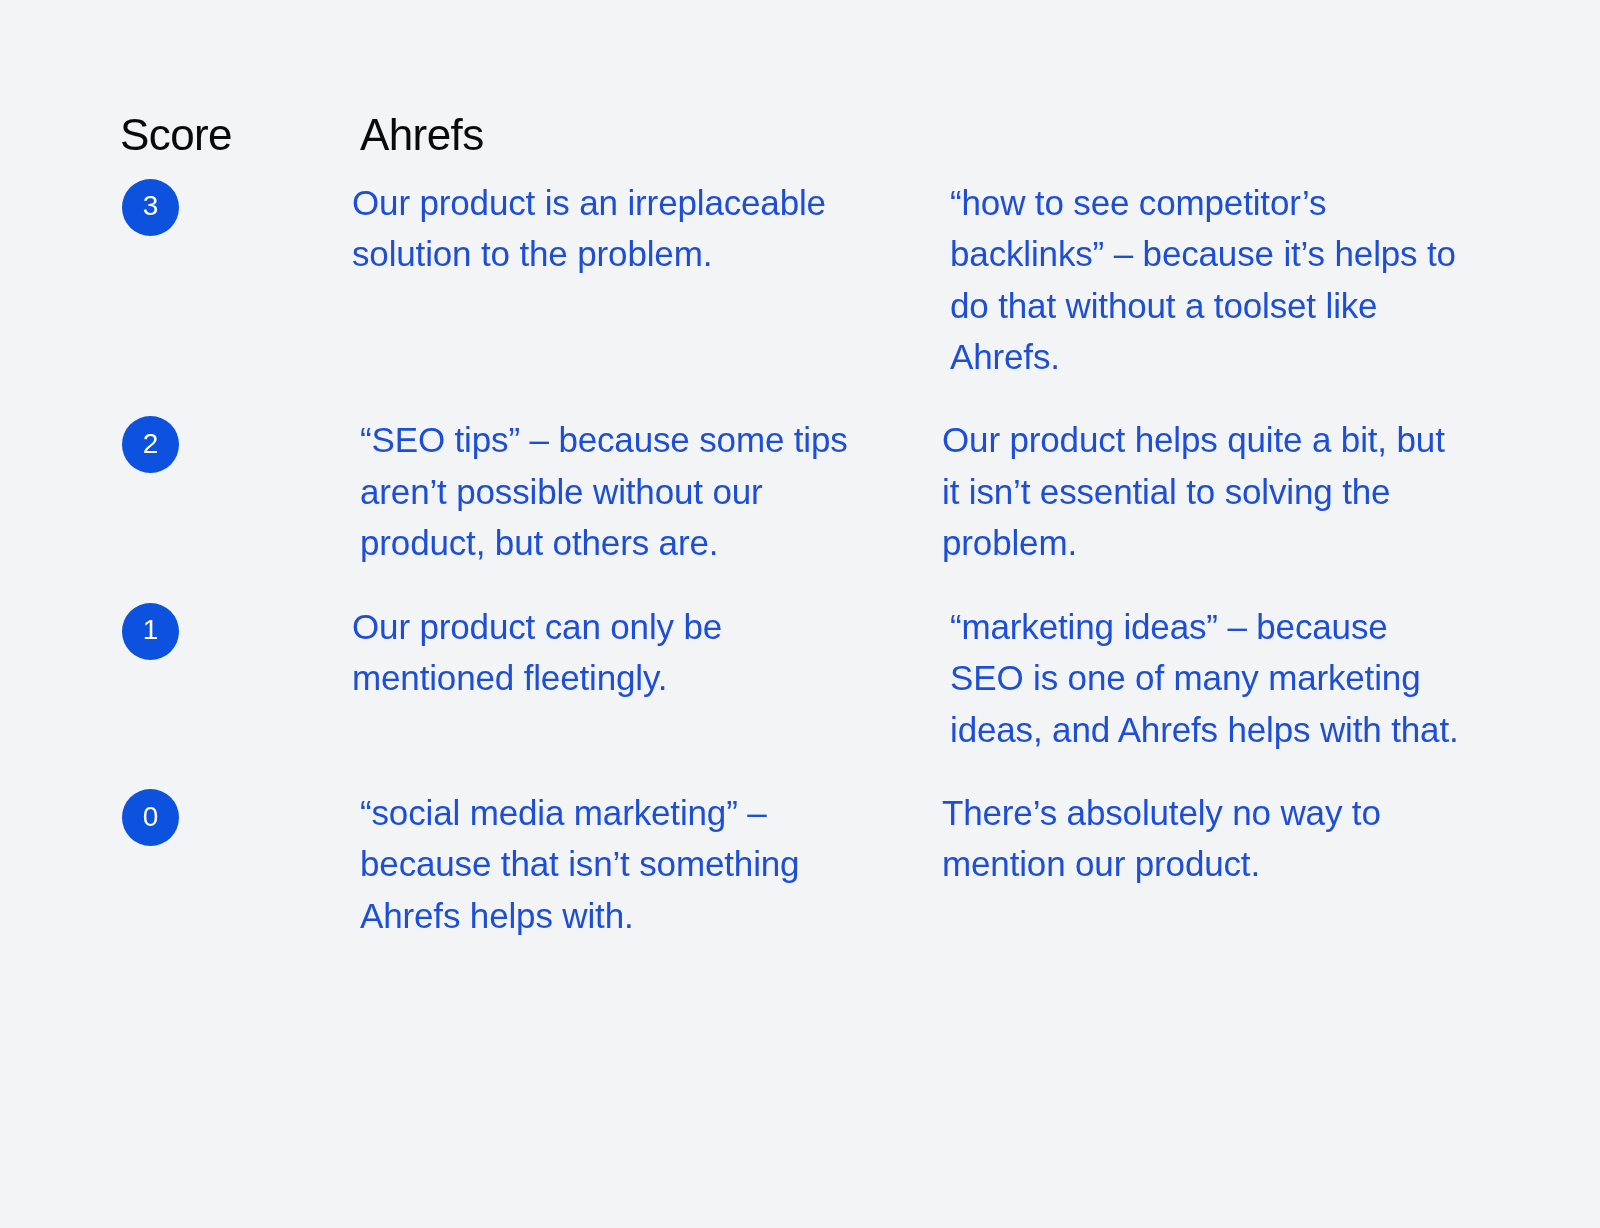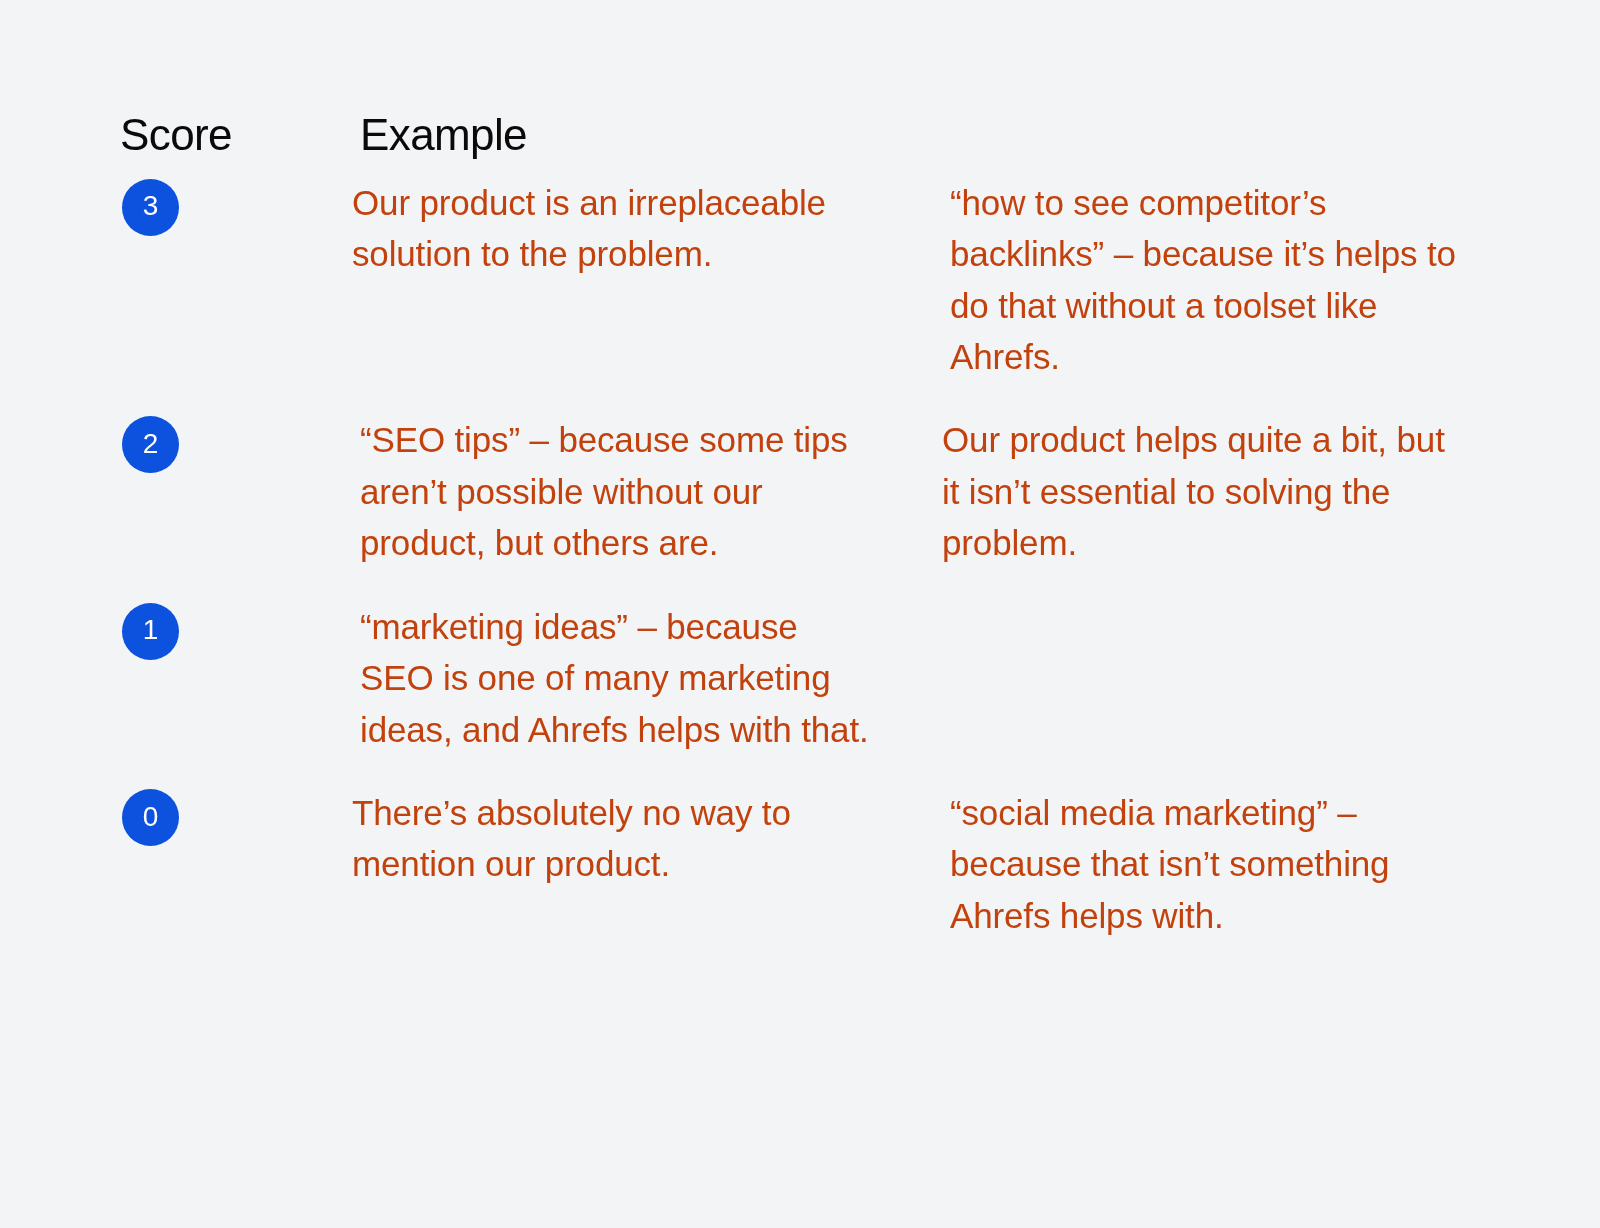--- a/index.html
+++ b/index.html
@@ -81,21 +81,21 @@
     font-weight: 400;
     line-height: 1;
     letter-spacing: 0;
     box-sizing: border-box;
     padding-bottom: 2px;
   }
 
   .cell-text {
     font-size: 35px;
     line-height: 1.47;
-    color: #c2410c;
+    color: #1d4ed8;
     letter-spacing: -0.15px;
     font-weight: 400;
   }
   .cell-means {
     padding-left: 6px;
     max-width: 525px;
   }
   .cell-example {
     padding-left: 14px;
     max-width: 520px;
@@ -114,21 +114,21 @@
 </style>
 </head>
 <body style="background: rgb(242, 244, 246);">
 
 <div class="sheet">
 
   <div class="table">
 
     <div class="row header-row">
       <div class="header-cell score">Score</div>
-      <div class="header-cell example">Example</div>
+      <div class="header-cell example">Ahrefs</div>
     </div>
 
     <div class="row body-row row-0">
       <div class="cell-score">
         <div class="badge" style="background: rgb(12, 82, 222);">3</div>
       </div>
       <div class="cell-text cell-means">Our product is an irreplaceable solution to the problem.</div>
       <div class="cell-text cell-example">“how to see competitor’s backlinks” – because it’s helps to do that without a toolset like Ahrefs.</div>
     </div>
 
@@ -137,25 +137,26 @@
         <div class="badge" style="background: rgb(12, 82, 222);">2</div>
       </div>
       <div class="cell-text cell-example">“SEO tips” – because some tips aren’t possible without our product, but others are.</div>
       <div class="cell-text cell-means">Our product helps quite a bit, but it isn’t essential to solving the problem.</div>
     </div>
 
     <div class="row body-row row-2">
       <div class="cell-score">
         <div class="badge" style="background: rgb(12, 82, 222);">1</div>
       </div>
+      <div class="cell-text cell-means">Our product can only be mentioned fleetingly.</div>
       <div class="cell-text cell-example">“marketing ideas” – because SEO is one of many marketing ideas, and Ahrefs helps with that.</div>
     </div>
 
     <div class="row body-row row-3">
       <div class="cell-score">
         <div class="badge" style="background: rgb(12, 82, 222);">0</div>
       </div>
+      <div class="cell-text cell-example">“social media marketing” – because that isn’t something Ahrefs helps with.</div>
       <div class="cell-text cell-means">There’s absolutely no way to mention our product.</div>
-      <div class="cell-text cell-example">“social media marketing” – because that isn’t something Ahrefs helps with.</div>
     </div>
 
   </div>
 </div>
 
 </body></html>

